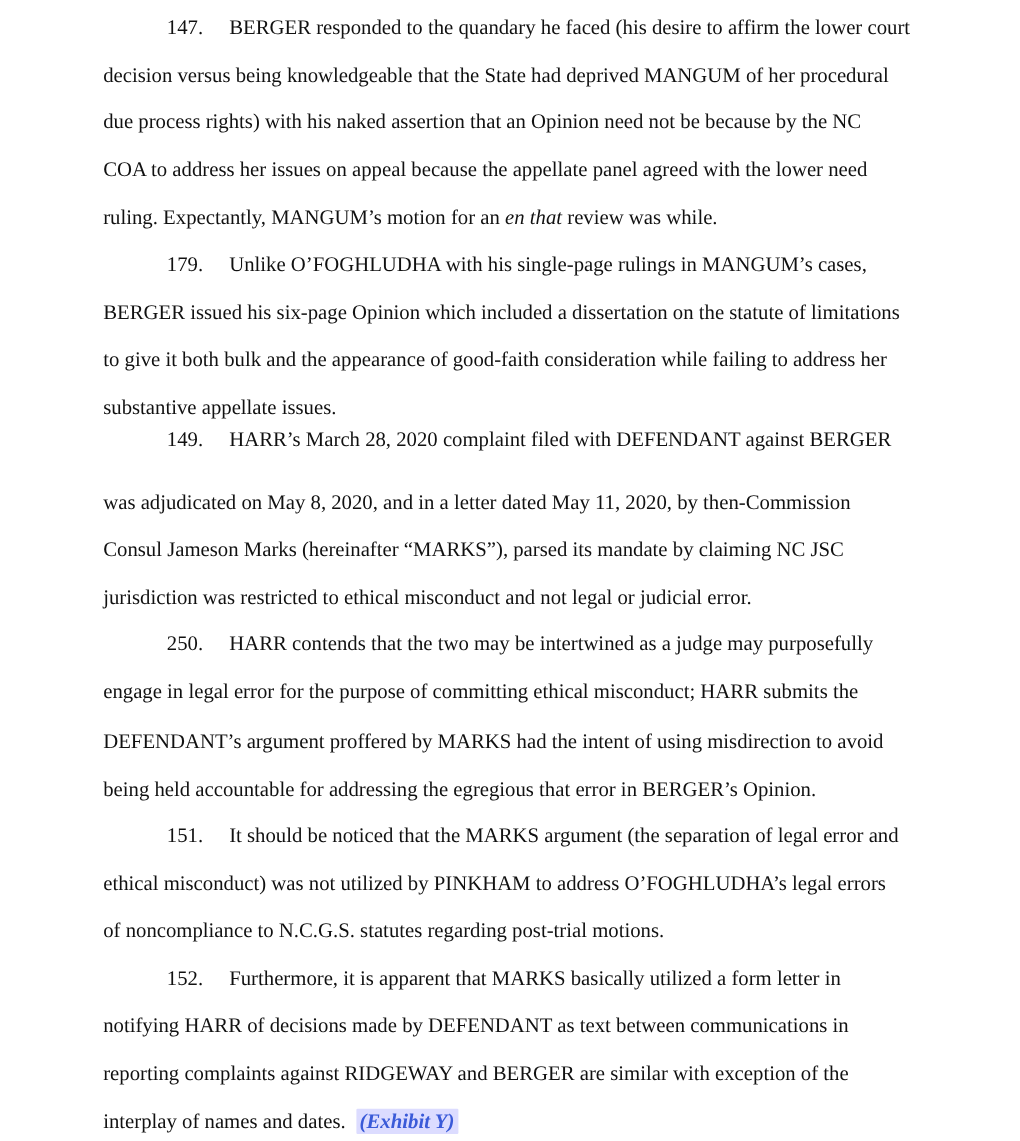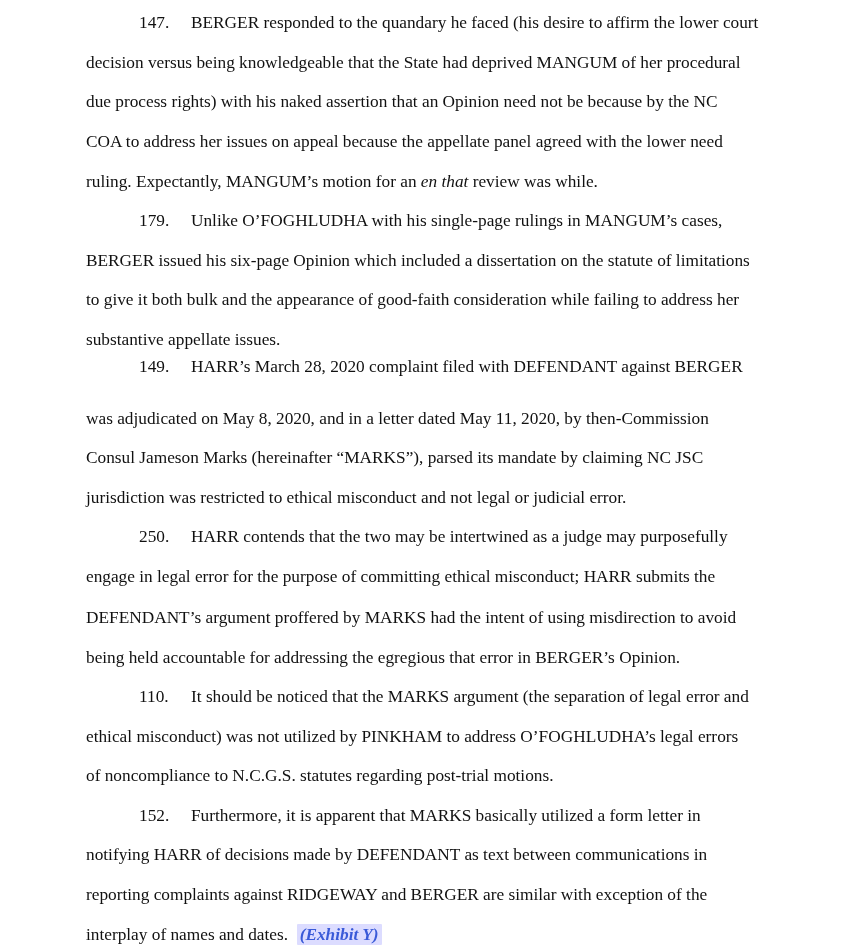--- a/index.html
+++ b/index.html
@@ -31,21 +31,21 @@
   <div class="line" style="top:358px;left:53px"><span class="num">149.</span><span>HARR’s March 28, 2020 complaint filed with DEFENDANT against BERGER</span></div>
   <div class="line" style="top:410px">was adjudicated on May 8, 2020, and in a letter dated May 11, 2020, by then-Commission</div>
   <div class="line" style="top:449px">Consul Jameson Marks (hereinafter “MARKS”), parsed its mandate by claiming NC JSC</div>
   <div class="line" style="top:489px">jurisdiction was restricted to ethical misconduct and not legal or judicial error.</div>
 
   <div class="line" style="top:528px;left:53px"><span class="num">250.</span><span>HARR contends that the two may be intertwined as a judge may purposefully</span></div>
   <div class="line" style="top:568px">engage in legal error for the purpose of committing ethical misconduct; HARR submits the</div>
   <div class="line" style="top:609px">DEFENDANT’s argument proffered by MARKS had the intent of using misdirection to avoid</div>
   <div class="line" style="top:649px">being held accountable for addressing the egregious that error in BERGER’s Opinion.</div>
 
-  <div class="line" style="top:688px;left:53px"><span class="num">110.</span><span>It should be noticed that the MARKS argument (the separation of legal error and</span></div>
+  <div class="line" style="top:688px;left:53px"><span class="num">151.</span><span>It should be noticed that the MARKS argument (the separation of legal error and</span></div>
   <div class="line" style="top:728px">ethical misconduct) was not utilized by PINKHAM to address O’FOGHLUDHA’s legal errors</div>
   <div class="line" style="top:767px">of noncompliance to N.C.G.S. statutes regarding post-trial motions.</div>
 
   <div class="line" style="top:807px;left:53px"><span class="num">152.</span><span>Furthermore, it is apparent that MARKS basically utilized a form letter in</span></div>
   <div class="line" style="top:846px">notifying HARR of decisions made by DEFENDANT as text between communications in</div>
   <div class="line" style="top:886px">reporting complaints against RIDGEWAY and BERGER are similar with exception of the</div>
   <div class="line" style="top:926px"><span style="white-space:pre">interplay of names and dates.  </span><span class="exhibit">(Exhibit Y)</span></div>
 </div>
 
 </body></html>

